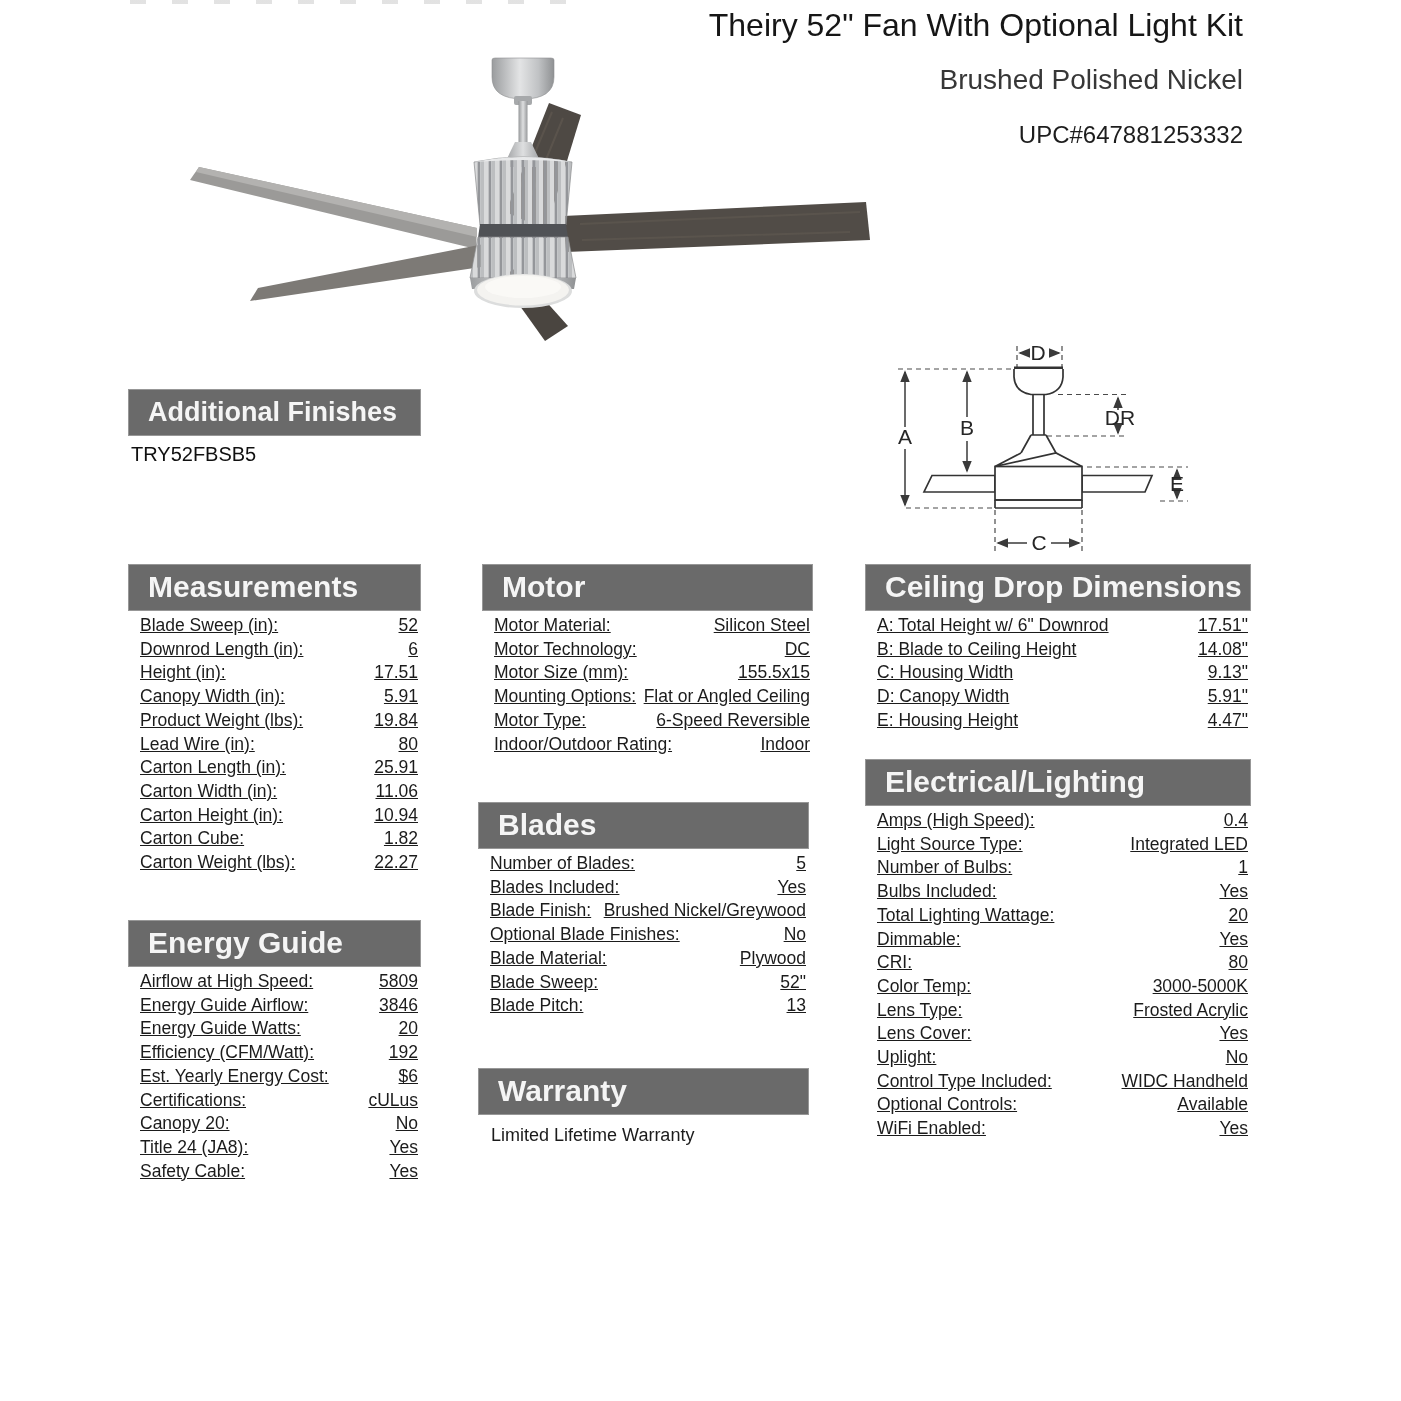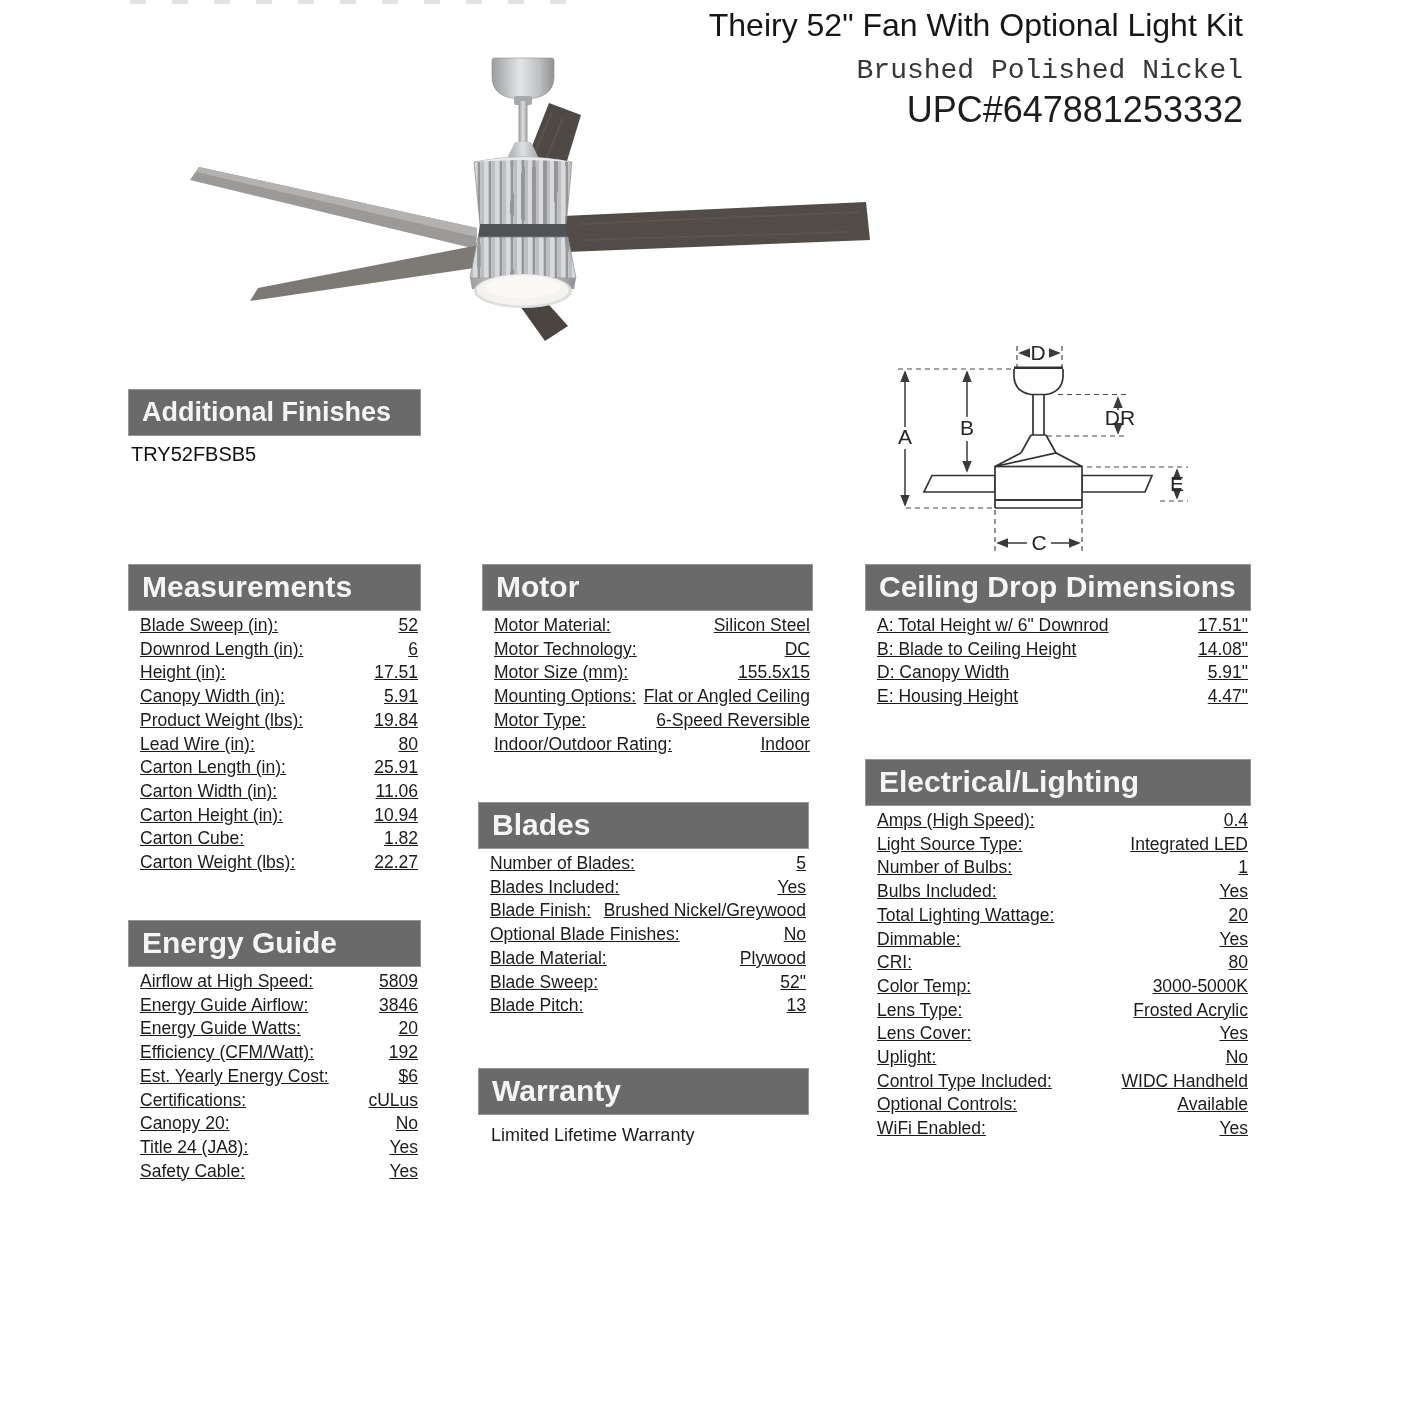--- a/index.html
+++ b/index.html
@@ -4,26 +4,26 @@
 <style>
   html,body{margin:0;padding:0;background:#fff;}
   .page{position:relative;width:1401px;height:1401px;background:var(--page_bg,#fff);
         font-family:"Liberation Sans",sans-serif;overflow:hidden;}
   
   .top-artifact{position:absolute;left:130px;top:0;width:452px;height:4px;opacity:.55;
     background:repeating-linear-gradient(90deg,#cbcbcb 0 16px,transparent 16px 42px);}
   
   .title-block{position:absolute;top:7px;right:158px;text-align:right;white-space:nowrap;}
   .title{font-size:32px;line-height:37px;color:#161616;}
-  .finish{font-size:28px;line-height:33px;color:var(--subtitle_text,#373737);margin-top:10px;font-family:Liberation Mono, monospace;}
-  .upc{font-size:36px;line-height:31px;color:#1d1d1d;margin-top:7px;}
+  .finish{font-size:28px;line-height:33px;color:var(--subtitle_text,#373737);margin-top:19px;}
+  .upc{font-size:24px;line-height:31px;color:#1d1d1d;margin-top:23px;}
   
   .spec{position:absolute;}
   .bar{background:var(--header_bg,#6a6a6a);color:var(--header_text,#f5f5f5);
-       font-weight:700;font-size:30px;height:47px;line-height:44px;padding-left:13px;
+       font-weight:700;font-size:30px;height:47px;line-height:44px;padding-left:19px;
        border:1px solid #979797;box-sizing:border-box;white-space:nowrap;overflow:hidden;}
   .bar.small{font-size:27px;}
   .rows{margin-top:3px;}
   .row{display:flex;justify-content:space-between;align-items:baseline;
        font-size:17.5px;line-height:23.7px;color:var(--text,#1b1b1b);
        padding:0 3px 0 12px;white-space:nowrap;text-decoration:underline;}
   .row .lbl{margin-right:6px;}
   .row .val{}
   .af-code{font-weight:400;font-size:20px;color:#101010;margin:7px 0 0 3px;}
   .warranty-text{font-size:18px;color:var(--text,#1b1b1b);margin:10px 0 0 13px;}
@@ -322,20 +322,24 @@
 
     <div class="row">
         <span class="lbl">A: Total Height w/ 6" Downrod</span>
         <span class="val">17.51"</span>
       </div>
         <div class="row">
         <span class="lbl">B: Blade to Ceiling Height</span>
         <span class="val">14.08"</span>
       </div>
         <div class="row">
+        <span class="lbl">C: Housing Width</span>
+        <span class="val">9.13"</span>
+      </div>
+        <div class="row">
         <span class="lbl">D: Canopy Width</span>
         <span class="val">5.91"</span>
       </div>
         <div class="row">
         <span class="lbl">E: Housing Height</span>
         <span class="val">4.47"</span>
       </div>
       </div>
   </section>
 

